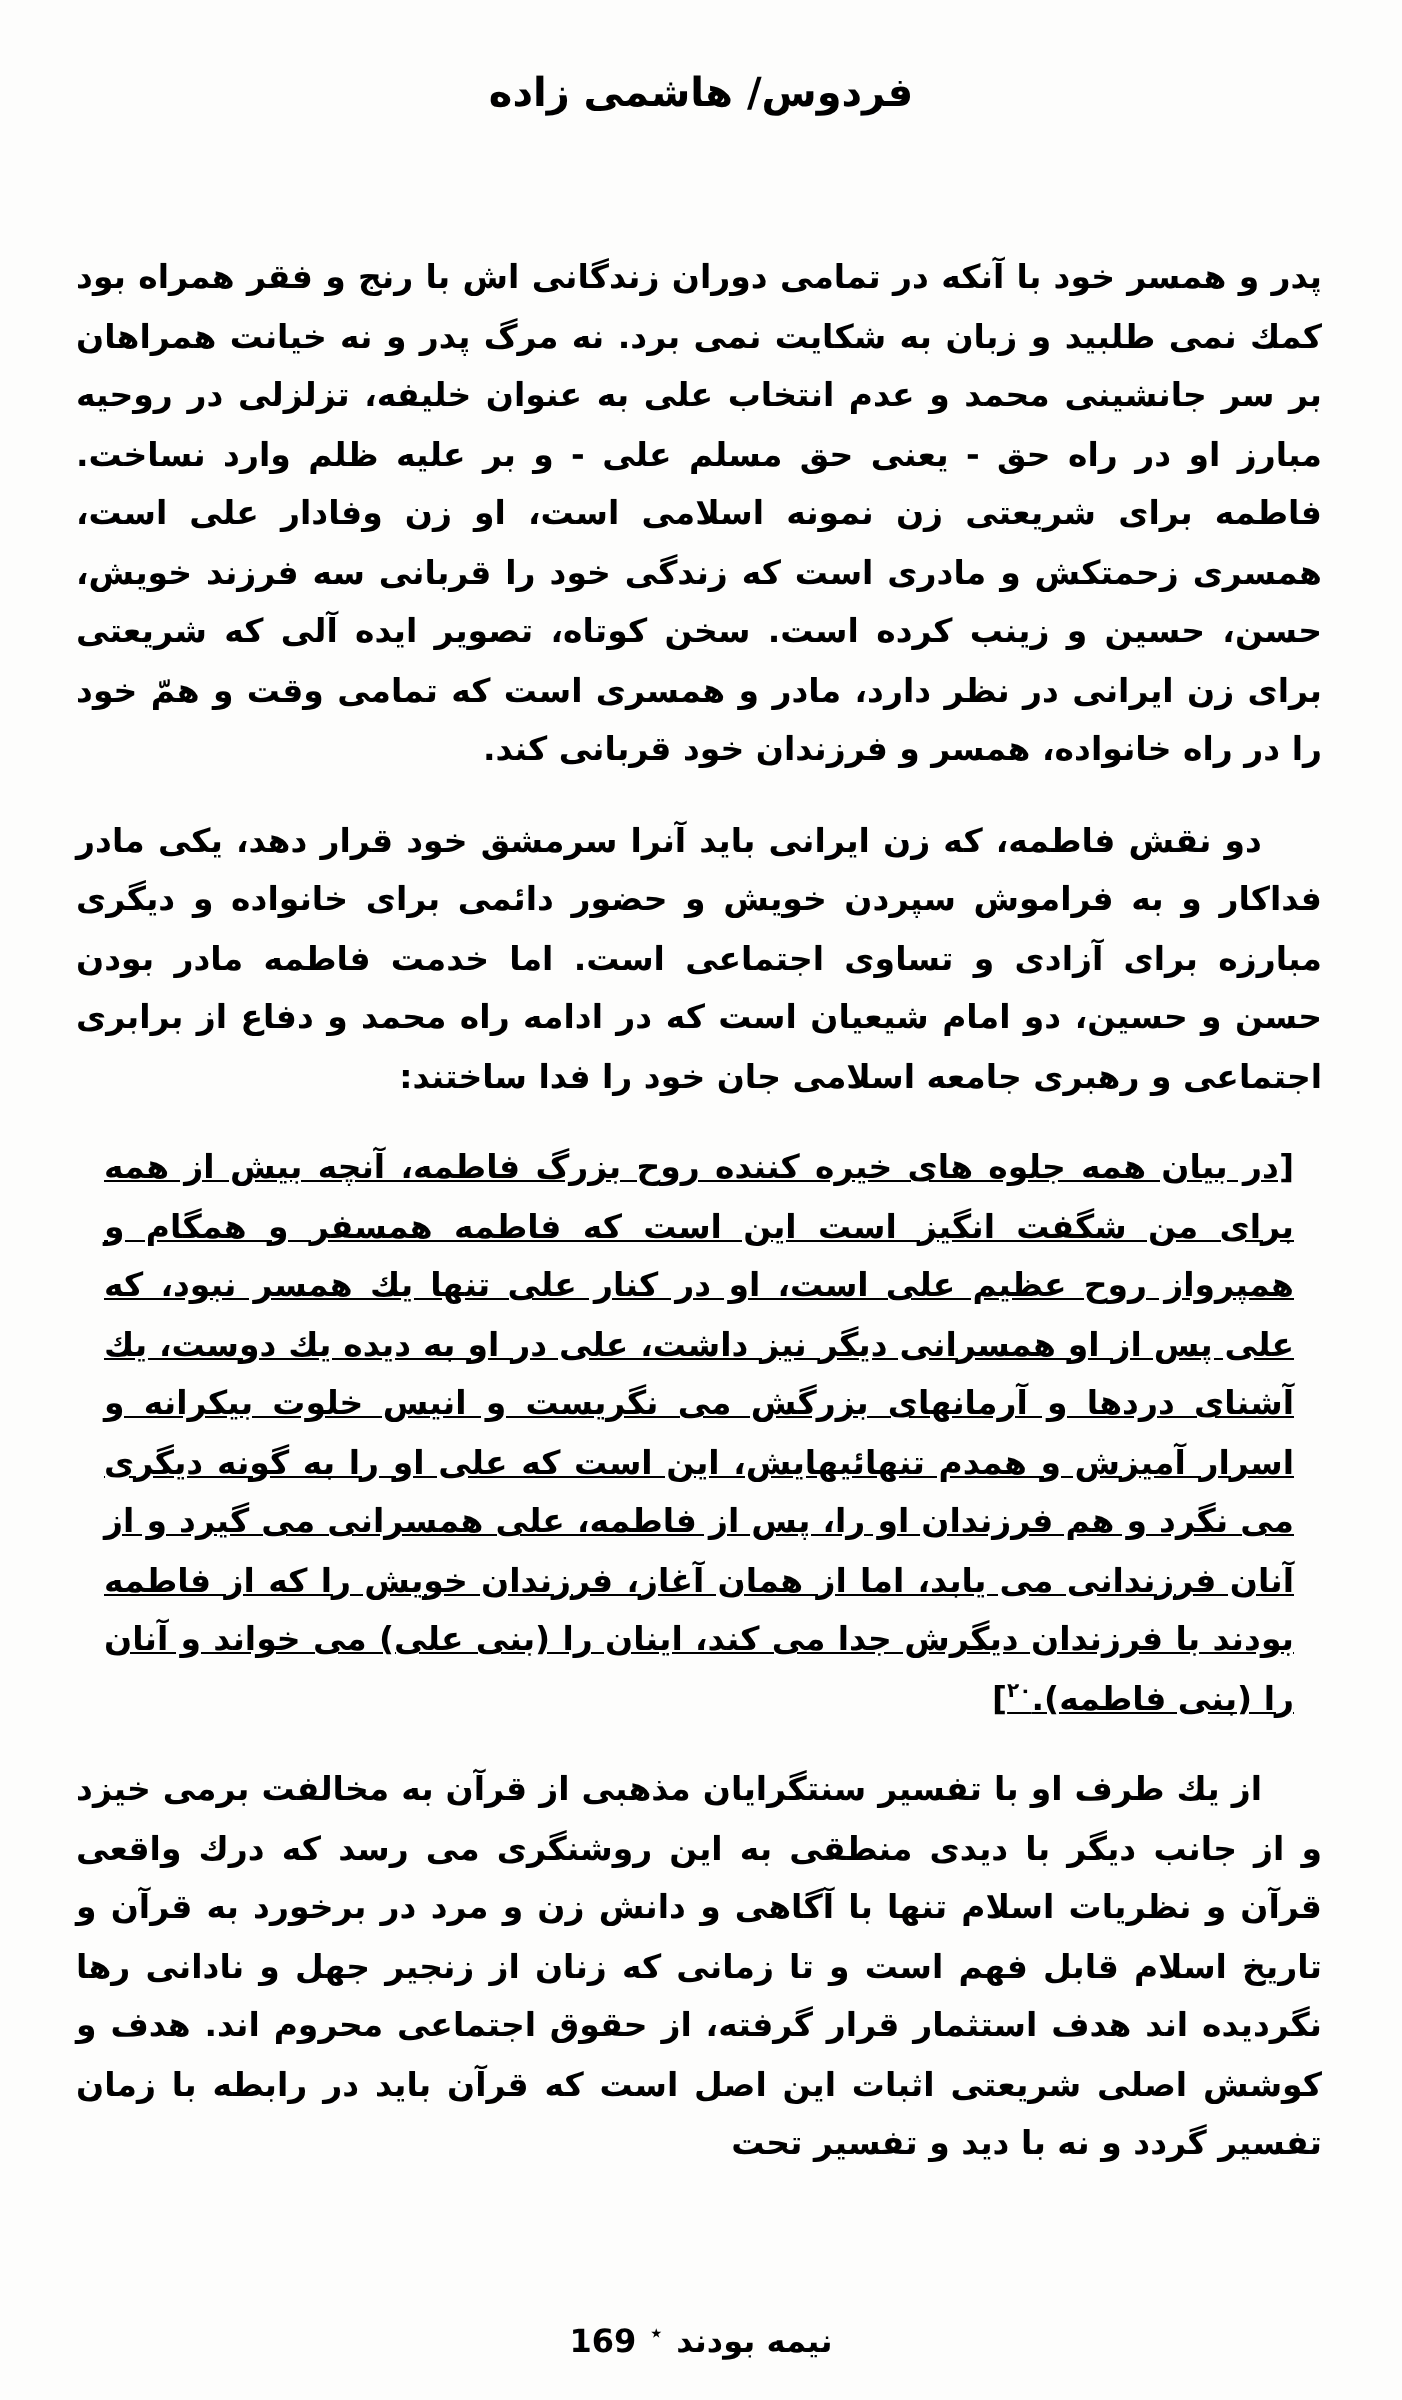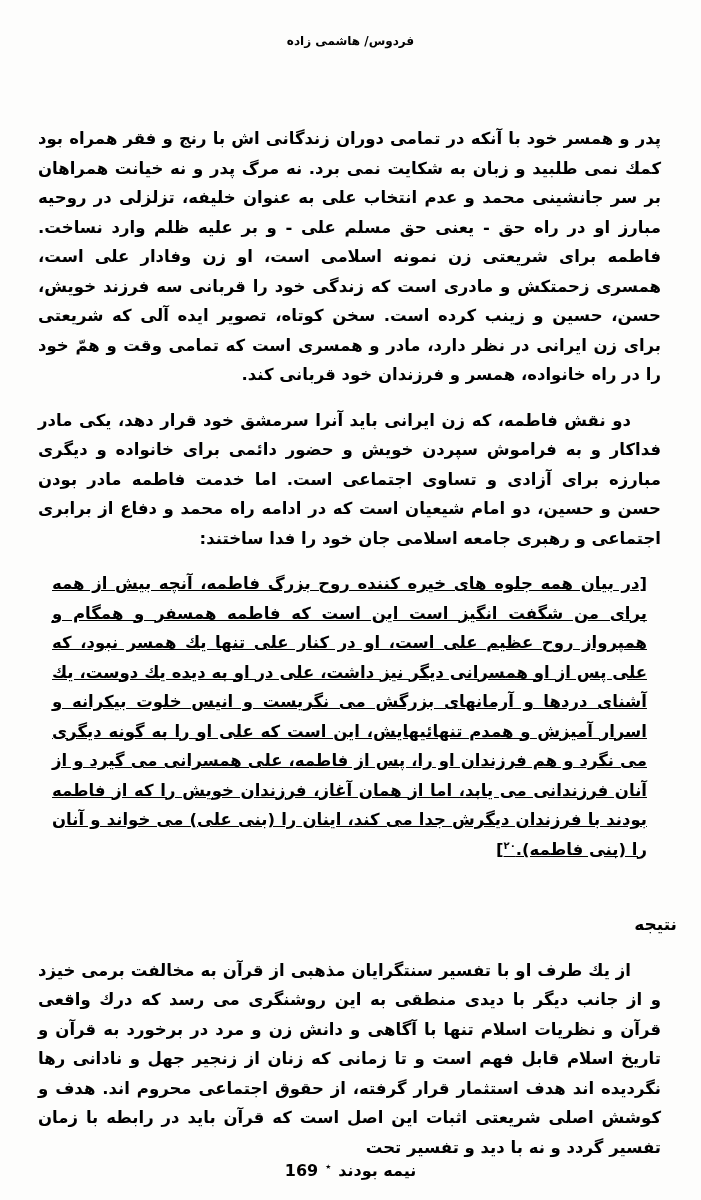--- a/index.html
+++ b/index.html
@@ -19,21 +19,21 @@
     font-family: "DejaVu Sans", sans-serif;
     box-sizing: border-box;
   }
   .running-header {
     position: absolute;
     top: 34px;
     left: 0;
     width: 100%;
     text-align: center;
     direction: rtl;
-    font-size: 12px;
+    font-size: 20px;
     font-weight: bold;
     letter-spacing: 0.5px;
   }
   .content {
     position: absolute;
     top: 108px;
     right: 24px;
     left: 22px;
     direction: rtl;
     text-align: justify;
@@ -87,21 +87,20 @@
   <div class="running-header">فردوس/ هاشمی زاده</div>
 
   <div class="content">
 
     <p class="para">پدر و همسر خود با آنکه در تمامی دوران زندگانی اش با رنج و فقر همراه بود کمك نمی طلبید و زبان به شکایت نمی برد. نه مرگ پدر و نه خیانت همراهان بر سر جانشینی محمد و عدم انتخاب علی به عنوان خلیفه، تزلزلی در روحیه مبارز او در راه حق - یعنی حق مسلم علی - و بر علیه ظلم وارد نساخت. فاطمه برای شریعتی زن نمونه اسلامی است، او زن وفادار علی است، همسری زحمتکش و مادری است که زندگی خود را قربانی سه فرزند خویش، حسن، حسین و زینب کرده است. سخن کوتاه، تصویر ایده آلی که شریعتی برای زن ایرانی در نظر دارد، مادر و همسری است که تمامی وقت و همّ خود را در راه خانواده، همسر و فرزندان خود قربانی کند.</p>
 
     <p class="para indent">دو نقش فاطمه، که زن ایرانی باید آنرا سرمشق خود قرار دهد، یکی مادر فداکار و به فراموش سپردن خویش و حضور دائمی برای خانواده و دیگری مبارزه برای آزادی و تساوی اجتماعی است. اما خدمت فاطمه مادر بودن حسن و حسین، دو امام شیعیان است که در ادامه راه محمد و دفاع از برابری اجتماعی و رهبری جامعه اسلامی جان خود را فدا ساختند:</p>
 
     <div class="quote"><span>[در بیان همه جلوه های خیره کننده روح بزرگ فاطمه، آنچه بیش از همه برای من شگفت انگیز است این است که فاطمه همسفر و همگام و همپرواز روح عظیم علی است، او در کنار علی تنها یك همسر نبود، که علی پس از او همسرانی دیگر نیز داشت، علی در او به دیده یك دوست، یك آشنای دردها و آرمانهای بزرگش می نگریست و انیس خلوت بیکرانه و اسرار آمیزش و همدم تنهائیهایش، این است که علی او را به گونه دیگری می نگرد و هم فرزندان او را، پس از فاطمه، علی همسرانی می گیرد و از آنان فرزندانی می یابد، اما از همان آغاز، فرزندان خویش را که از فاطمه بودند با فرزندان دیگرش جدا می کند، اینان را (بنی علی) می خواند و آنان را (بنی فاطمه).</span><sup>۲۰</sup><span>]</span></div>
 
-    <h2 class="section-heading">نتیجه</h2>
 
 
     <p class="para indent">از یك طرف او با تفسیر سنتگرایان مذهبی از قرآن به مخالفت برمی خیزد و از جانب دیگر با دیدی منطقی به این روشنگری می رسد که درك واقعی قرآن و نظریات اسلام تنها با آگاهی و دانش زن و مرد در برخورد به قرآن و تاریخ اسلام قابل فهم است و تا زمانی که زنان از زنجیر جهل و نادانی رها نگردیده اند هدف استثمار قرار گرفته، از حقوق اجتماعی محروم اند. هدف و کوشش اصلی شریعتی اثبات این اصل است که قرآن باید در رابطه با زمان تفسیر گردد و نه با دید و تفسیر تحت</p>
 
   </div>
 
   <div class="page-footer">
     <span>نیمه بودند</span><span class="star">٭</span><span>169</span>
   </div>
 

